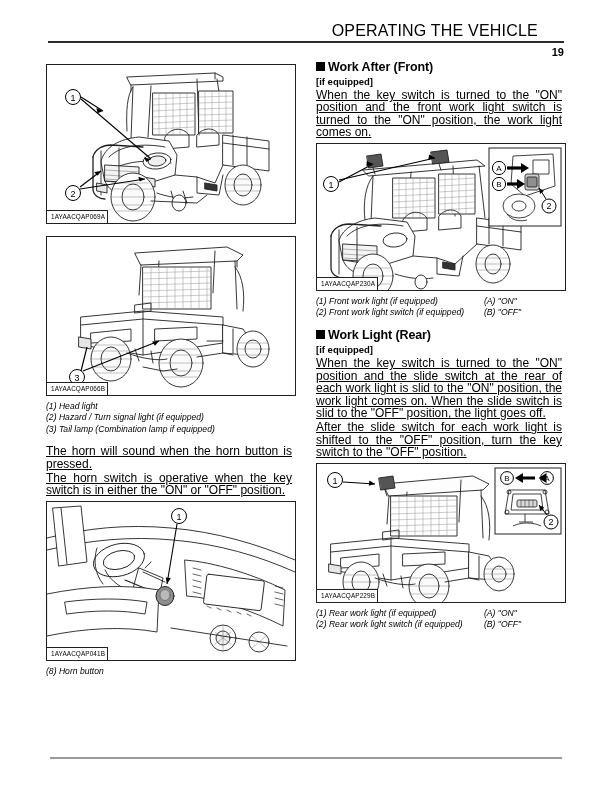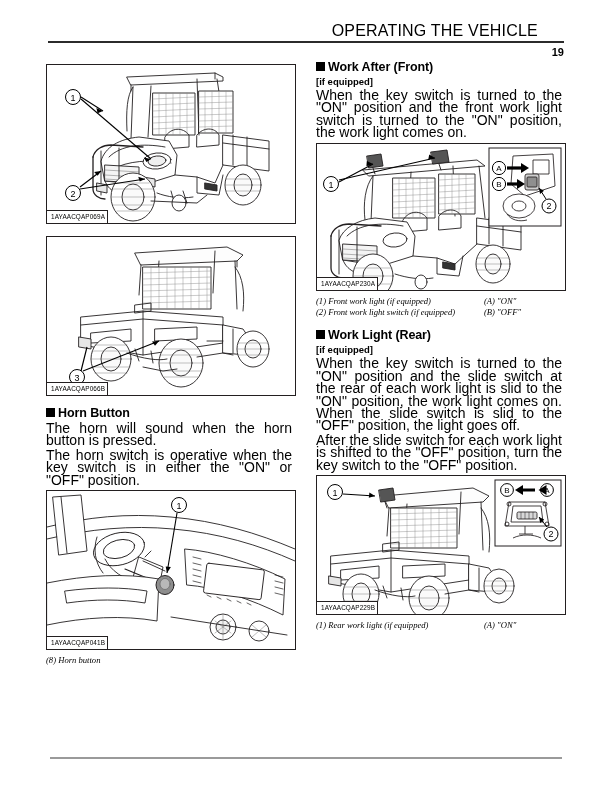--- a/index.html
+++ b/index.html
@@ -83,25 +83,26 @@
     position: relative;
     top: 0px;
   }
   .if-eq {
     font-size: 9.5px;
     font-weight: bold;
     line-height: 12px;
     margin: 0 0 1px 0;
   }
   .body-text {
-    font-size: 14px;
+    font-size: 12px;
     line-height: 12.4px;
     margin: 0 4px 2px 0;
     text-align: justify;
     text-justify: inter-word;
+    text-decoration: underline;
   }
 
   
   .figure {
     border: 1.1px solid #231f20;
     background: #fff;
     box-sizing: border-box;
     position: relative;
     margin: 4px 0 0 0;
   }
@@ -121,21 +122,21 @@
     white-space: nowrap;
   }
 
   
   .legend {
     margin: 5px 0 0 0;
     font-size: 8.6px;
     font-style: italic;
     line-height: 11.4px;
   }
-  .legend-row { display: block; position: relative; font-family: Liberation Serif, serif; }
+  .legend-row { display: block; position: relative; }
   .legend-2col { position: relative; }
   .legend-2col .lg-left  { display: inline-block; width: 168px; }
   .legend-2col .lg-right { display: inline-block; }
   .sp { margin-top: 10px; }
 </style>
 </head>
 <body>
 
 <div class="page-header">
   <div class="header-text">
@@ -295,25 +296,27 @@
         <circle cx="30" cy="140" r="7.5" fill="#fff" stroke="#000" stroke-width="1"></circle>
         <text x="30" y="143.5" font-family="'Liberation Sans',sans-serif" font-size="9" text-anchor="middle" fill="#000">3</text>
         <path d="M36 134 L112 104" stroke="#000" stroke-width="1.1" fill="none"></path>
         <path d="M112 104 l-7.0 0.5 l3.0 4.3 z" fill="#000"></path>
         <path d="M34 134 L40 110" stroke="#000" stroke-width="1.1" fill="none"></path>
       </g>
     </svg>
     <div class="fig-code">1AYAACQAP066B</div>
   </div>
 
+  <div class="legend">
+    <span class="legend-row">(1) Head light</span>
+    <span class="legend-row">(2) Hazard / Turn signal light (if equipped)</span>
+    <span class="legend-row">(3) Tail lamp (Combination lamp if equipped)</span>
+  </div>
 
   <div class="sp">
-    <div class="sec-head">
-      <span class="sq"></span><span>Horn Button</span>
-    </div>
     <p class="body-text">The horn will sound when the horn button is pressed.</p>
     <p class="body-text">The horn switch is operative when the key switch is in either the "ON" or "OFF" position.</p>
 
     <div class="figure" style="width:250px;height:160px;">
       <svg width="248" height="158" viewBox="0 0 248 158">
         <g fill="none" stroke="#231f20" stroke-width="0.9" stroke-linejoin="round" stroke-linecap="round">
 
           <path d="M0 36 C40 26 80 22 124 26 C170 30 210 42 248 58"></path>
           <path d="M0 48 C42 38 84 34 126 38 C172 42 212 54 248 70"></path>
 
@@ -599,17 +602,20 @@
           <path d="M222 41 l1.2 6.0 l3.9 -3.4 z" fill="#000"></path>
         </g>
       </svg>
       <div class="fig-code">1AYAACQAP229B</div>
     </div>
 
     <div class="legend legend-2col">
       <span class="legend-row">
         <span class="lg-left">(1) Rear work light (if equipped)</span><span class="lg-right">(A) "ON"</span>
       </span>
+      <span class="legend-row">
+        <span class="lg-left">(2) Rear work light switch (if equipped)</span><span class="lg-right">(B) "OFF"</span>
+      </span>
     </div>
   </div>
 </div>
 
 <div class="footer-rule"></div>
 
 </body></html>

